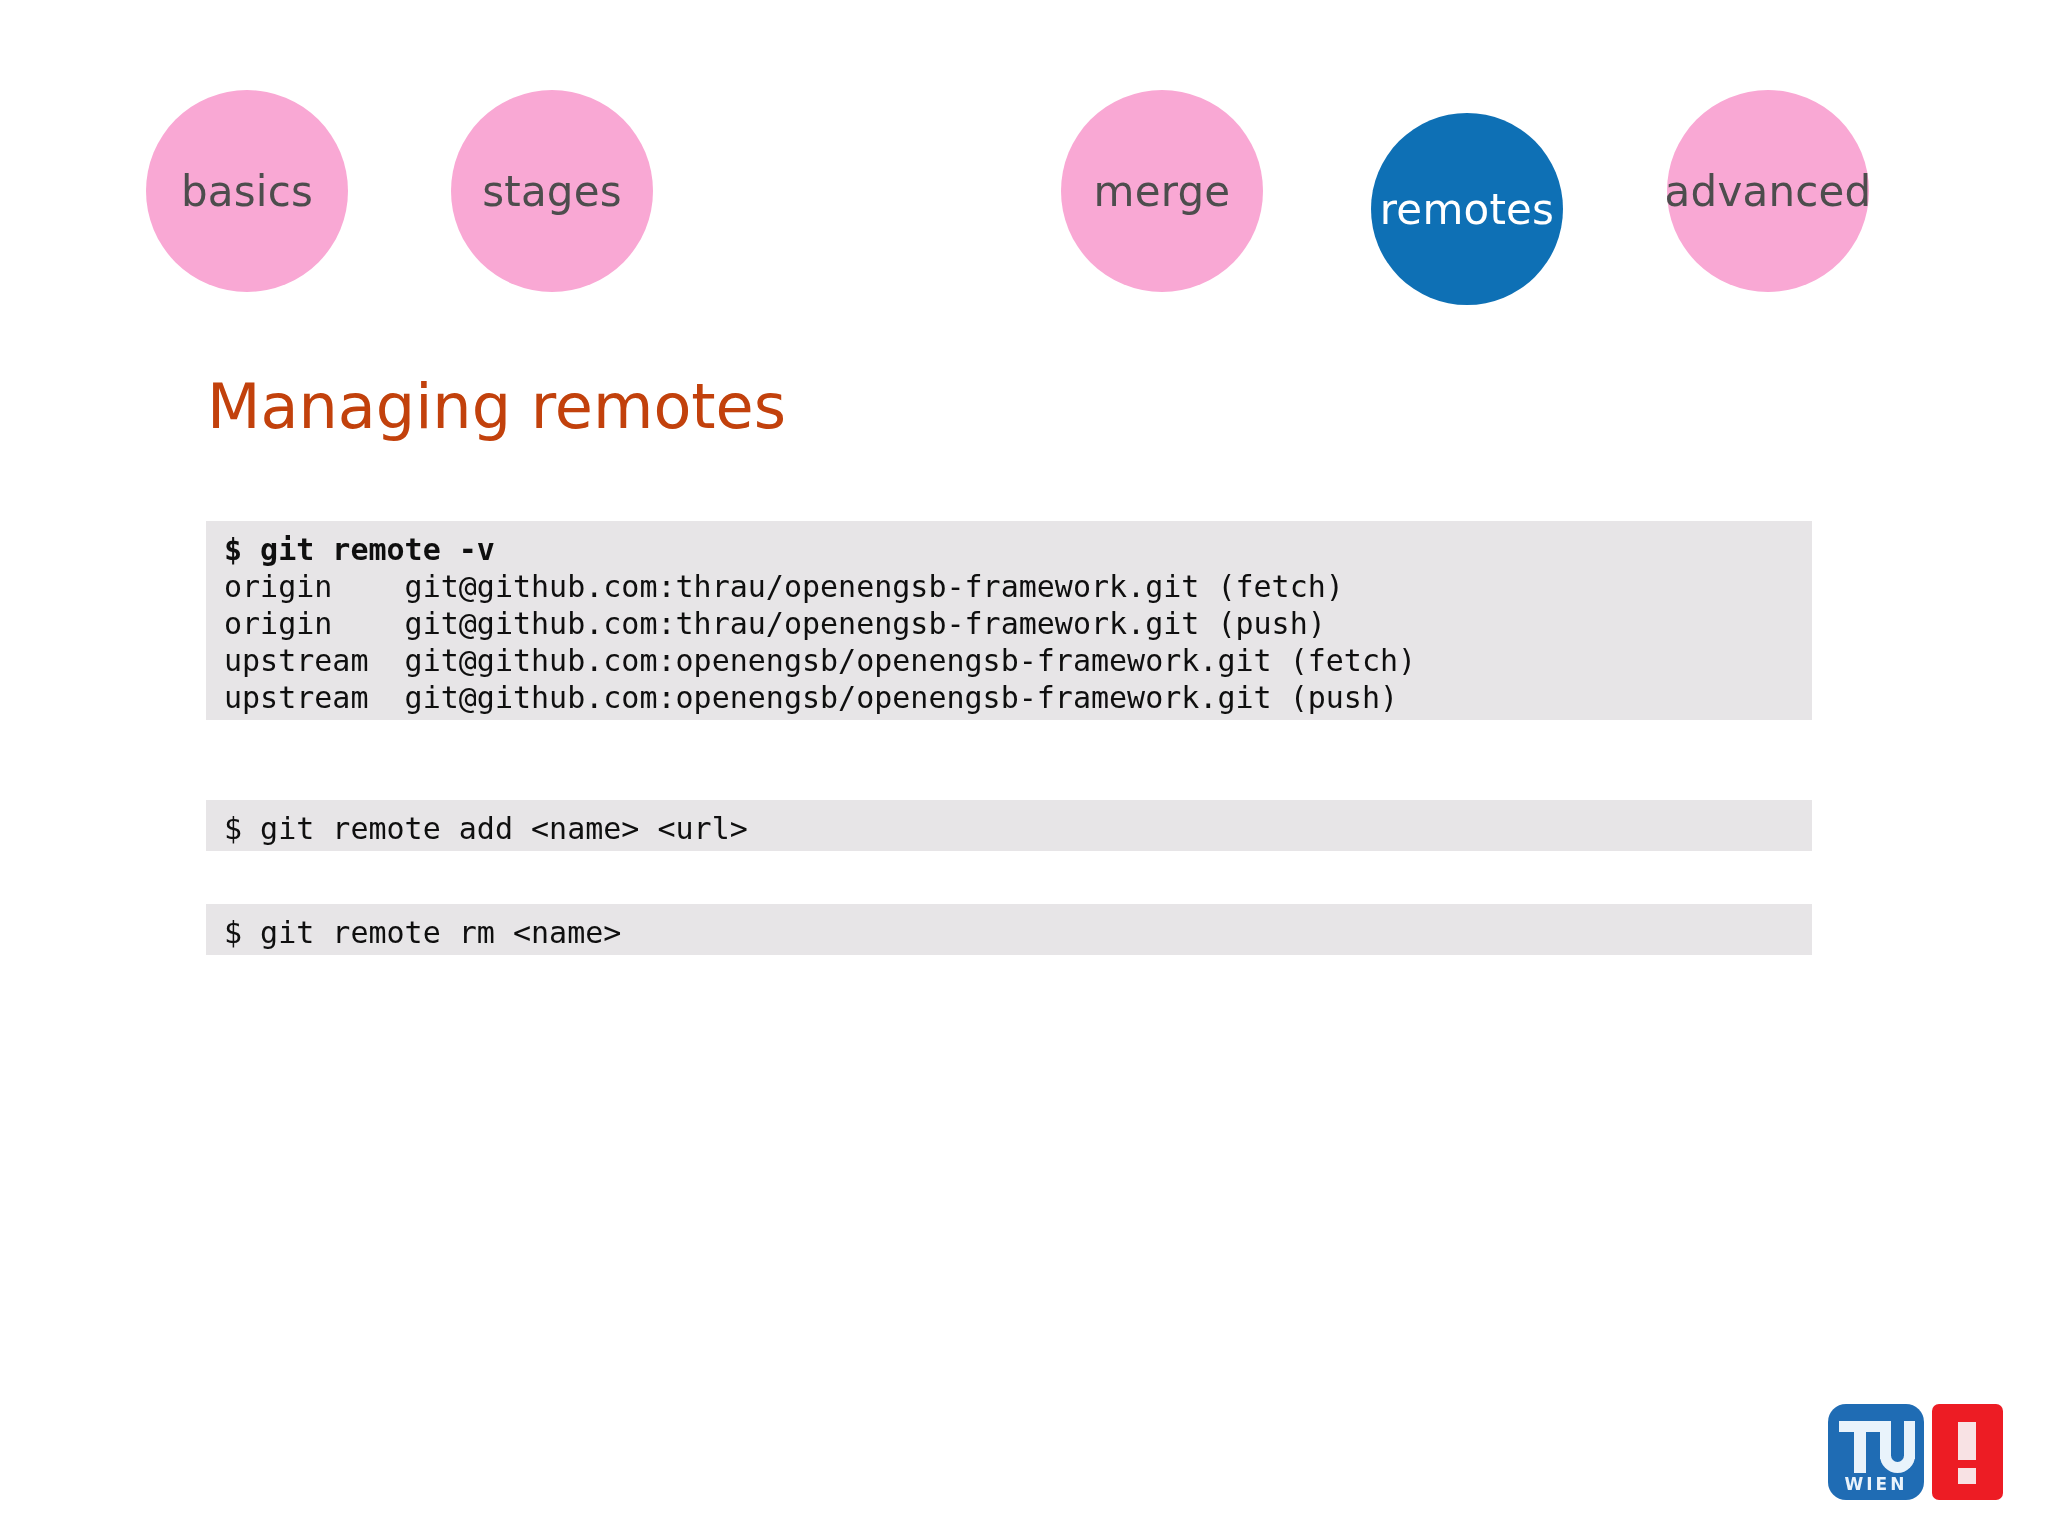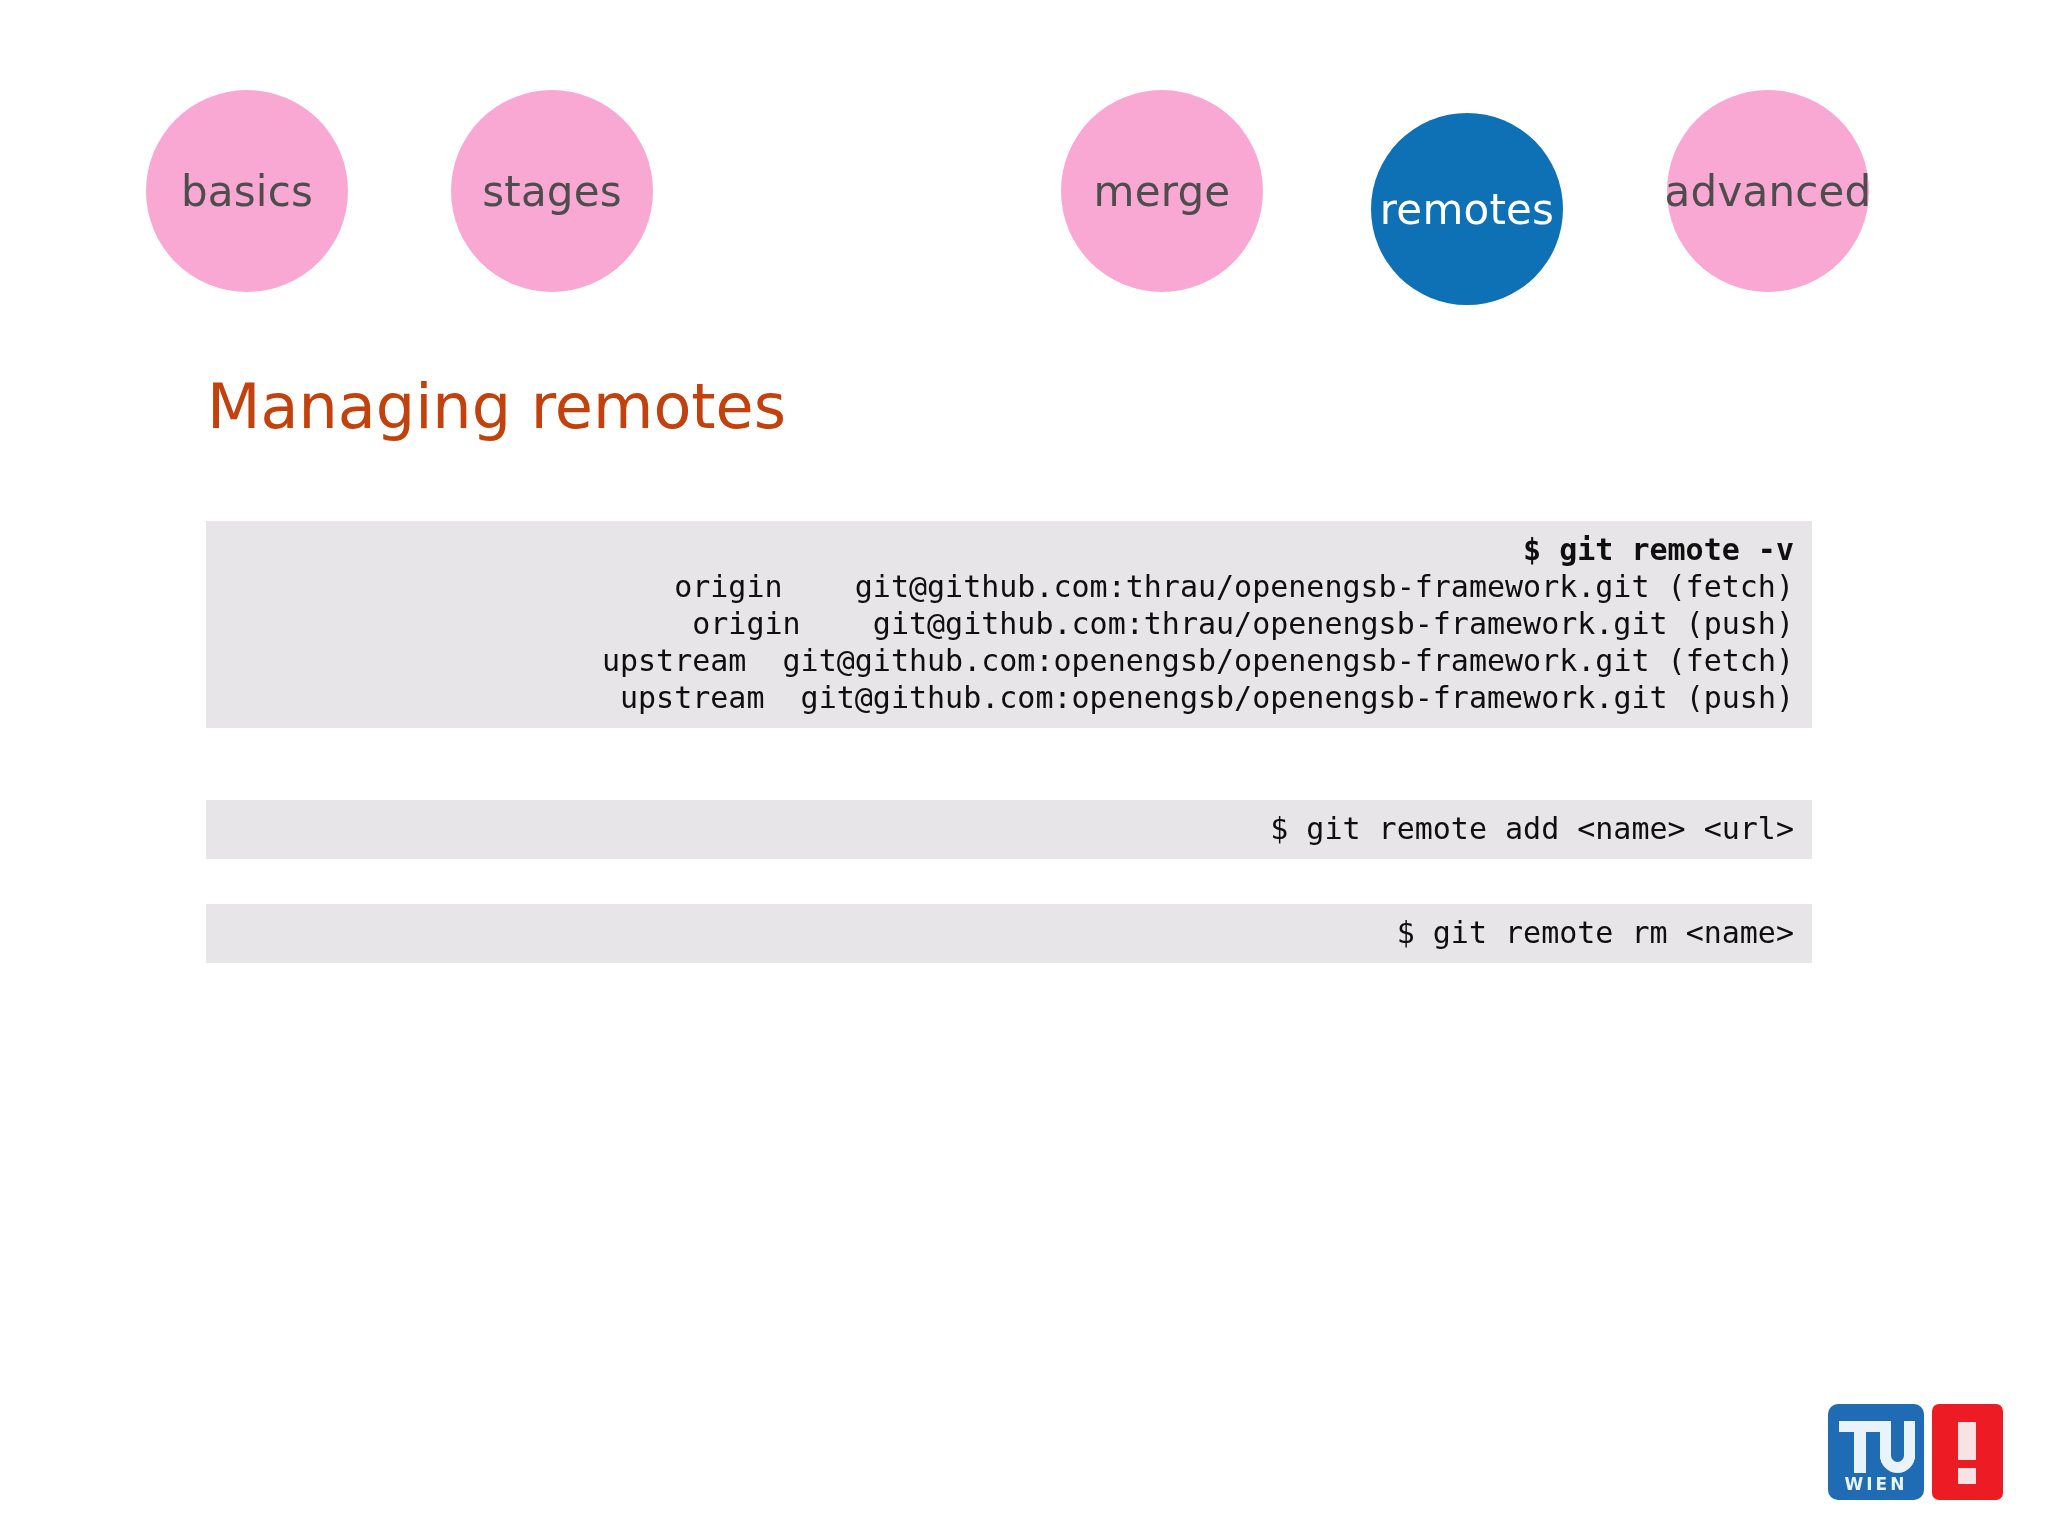--- a/index.html
+++ b/index.html
@@ -64,27 +64,26 @@
     font-family: "DejaVu Sans", sans-serif;
   }
 
   
   .code-box {
     position: absolute;
     left: 206px;
     width: 1606px;
     background: #e7e5e7;
     box-sizing: border-box;
-    padding: 10px 18px 12px 18px;
+    padding: 10px 18px 4px 18px;
     font-family: "DejaVu Sans Mono", monospace;
     font-size: 30px;
     line-height: 37px;
     color: #0f0f0f;
     white-space: pre;
-    text-align: right;
   }
   #code-box-1 { top: 521px; }
   #code-box-2 { top: 800px; }
   #code-box-3 { top: 904px; }
   .code-line { white-space: pre; }
   .code-line.bold { font-weight: bold; }
 
   
   #tu-logo {
     position: absolute;
@@ -93,21 +92,21 @@
     width: 175px;
     height: 96px;
     display: flex;
     gap: 8px;
   }
   #tu-logo-blue {
     position: relative;
     width: 96px;
     height: 96px;
     background: #1f6cb4;
-    border-radius: 10px;
+    border-radius: 18px;
     overflow: hidden;
   }
   
   .tu-t-bar {
     position: absolute;
     left: 11px; top: 17px;
     width: 42px; height: 11px;
     background: #e9f3fb;
   }
   .tu-t-stem {

